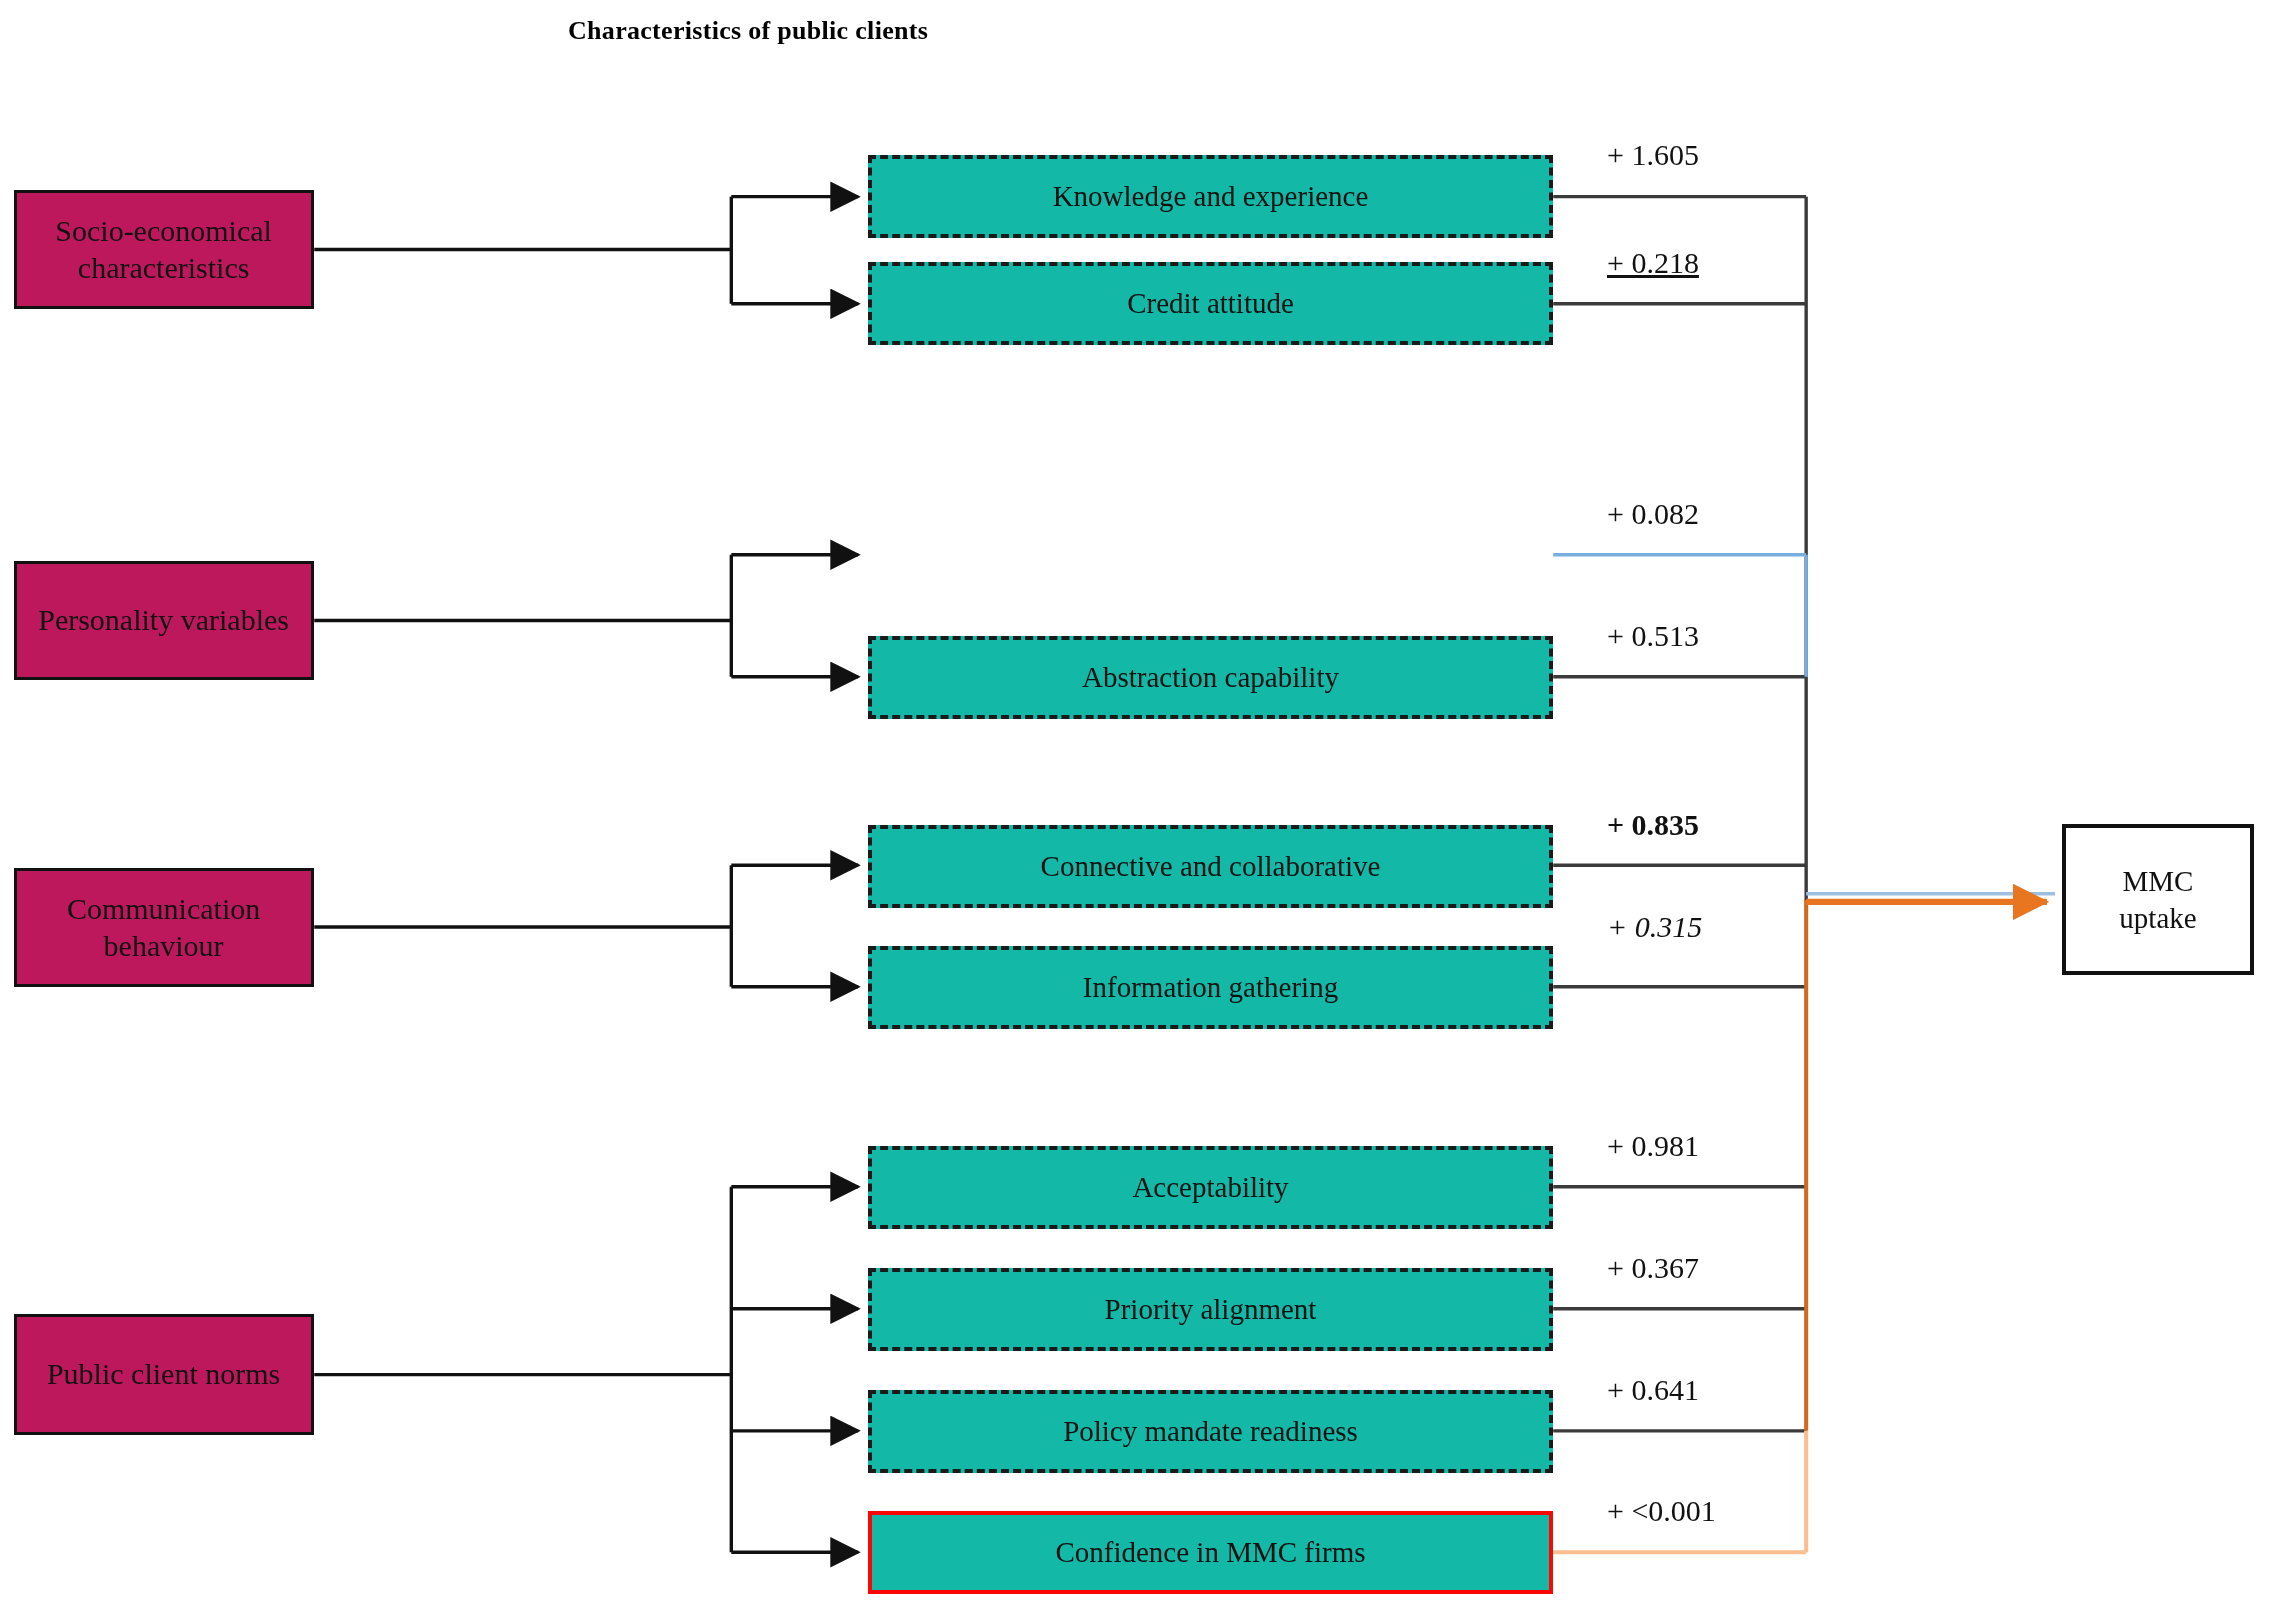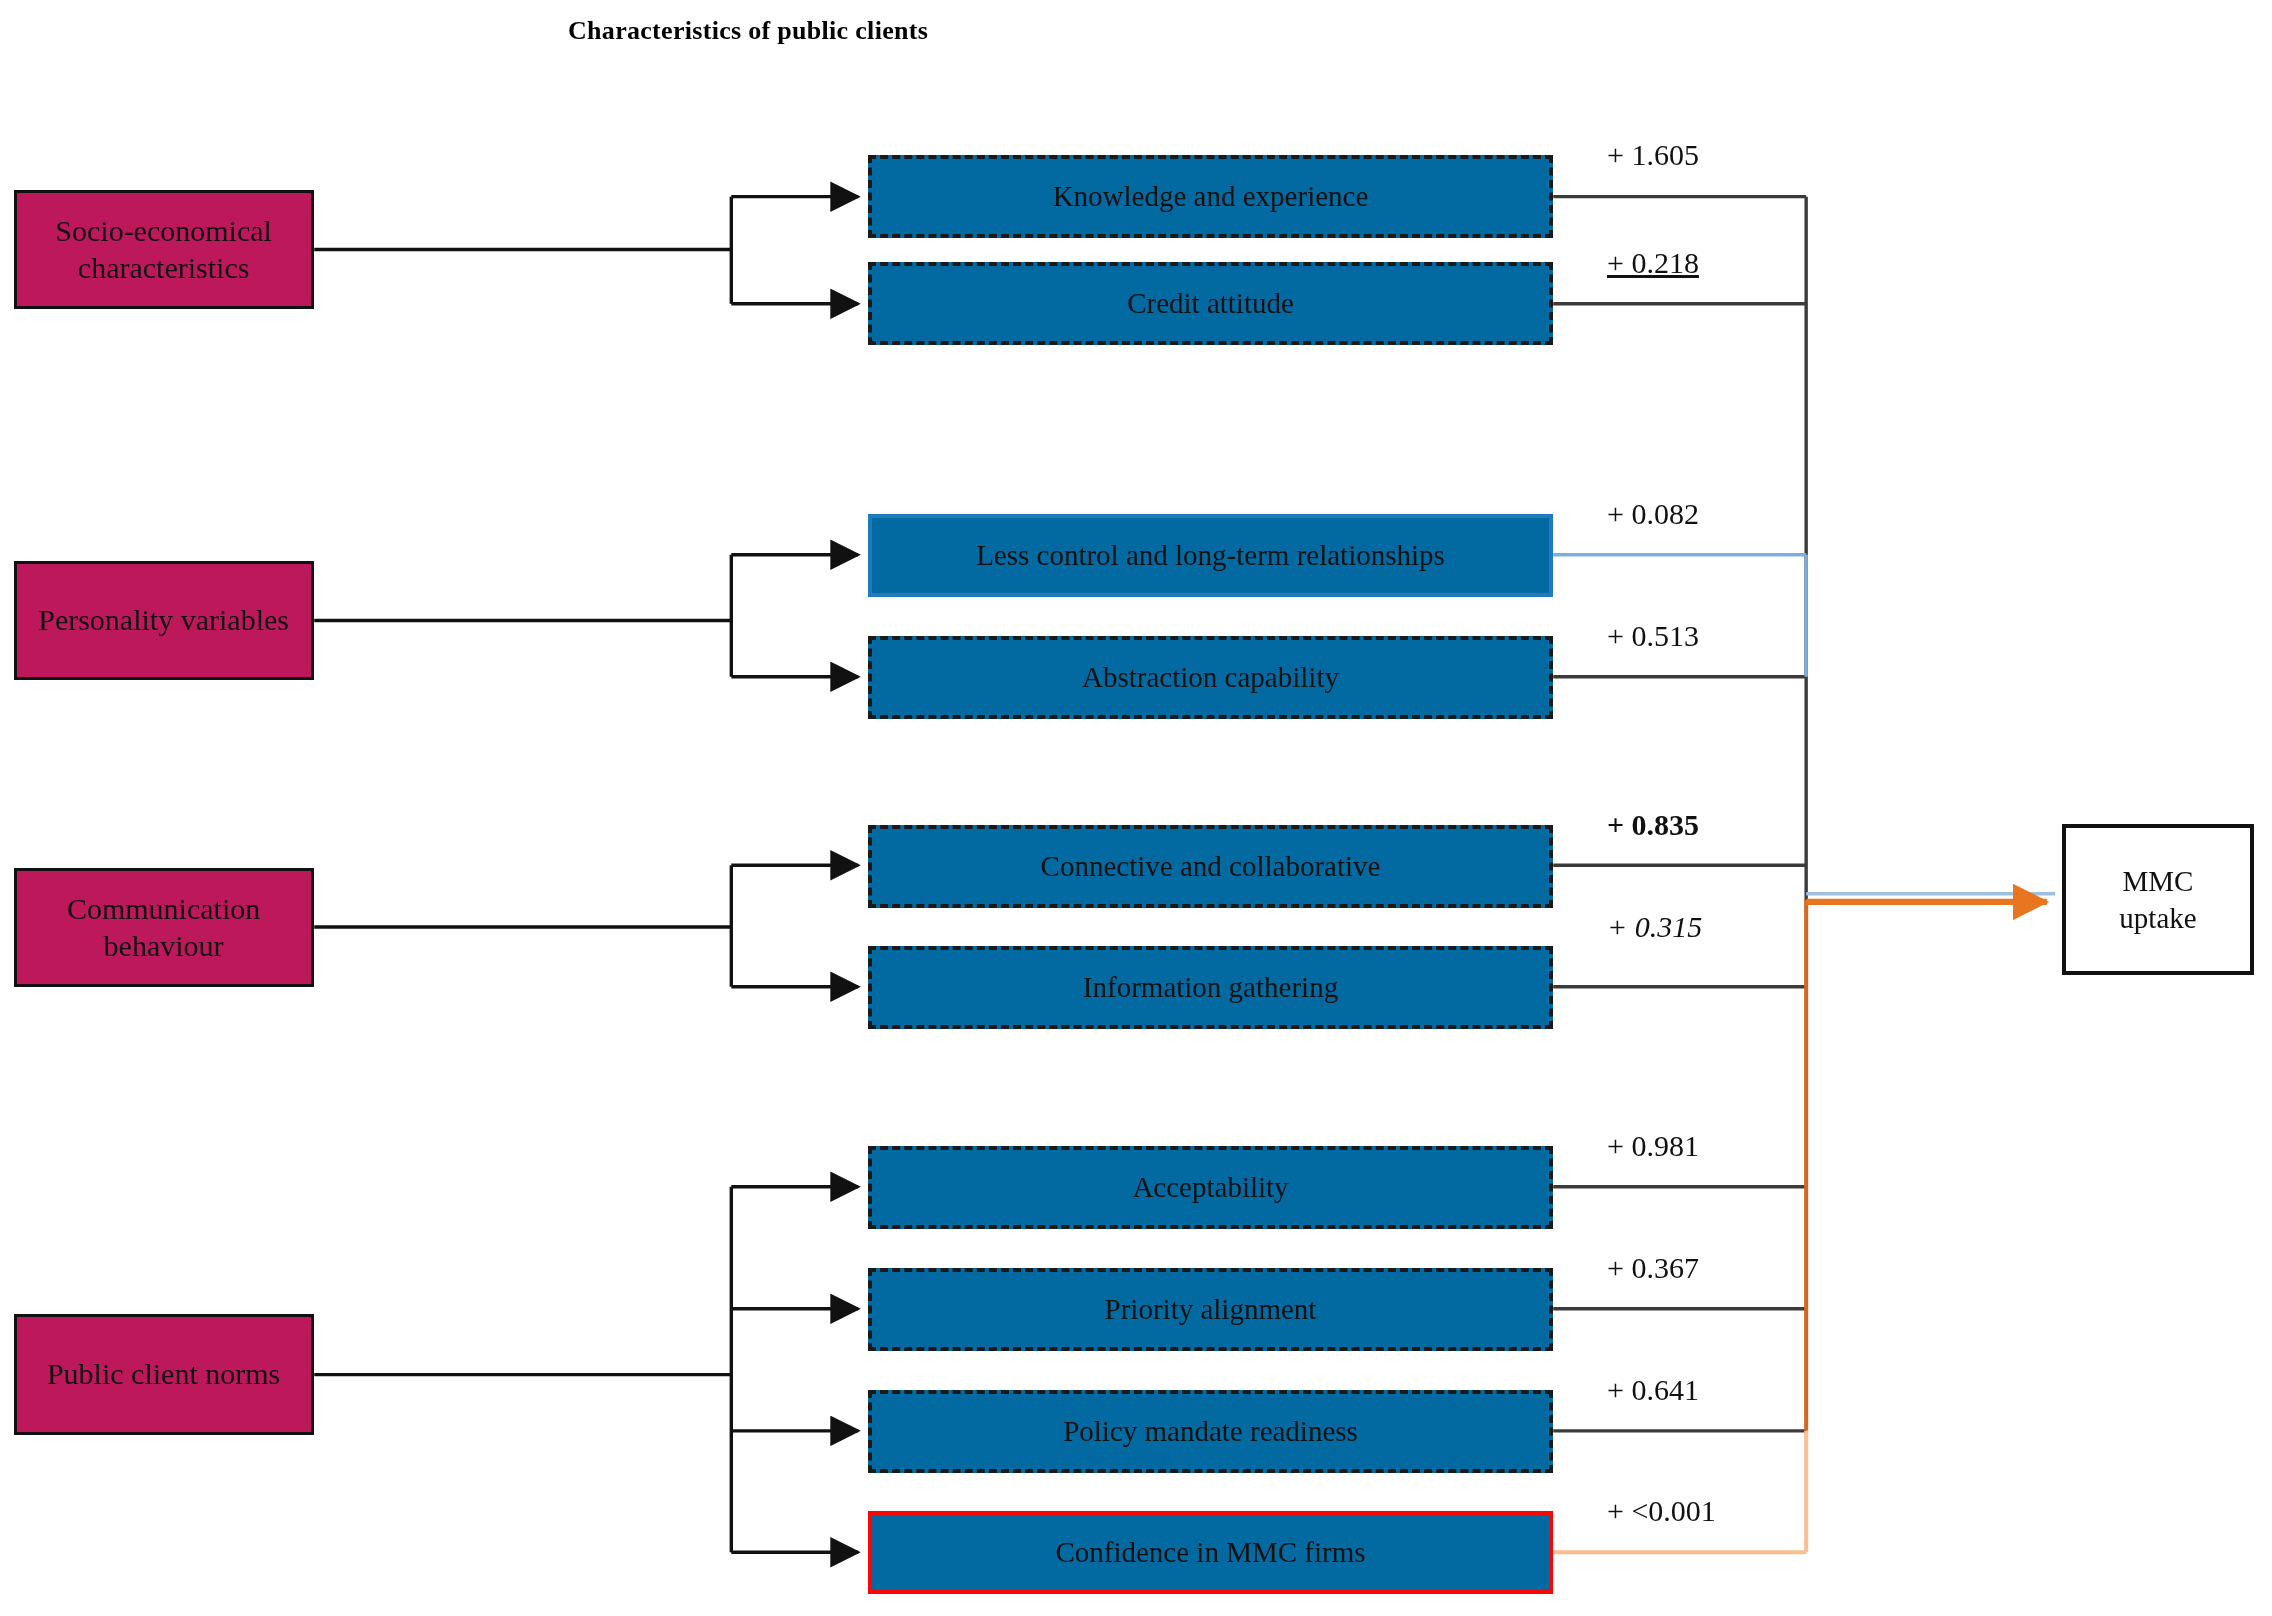--- a/index.html
+++ b/index.html
@@ -1,21 +1,21 @@
 <!DOCTYPE html>
 <html style="font-size:11px"><head>
 <meta charset="utf-8">
 <style>
   html,body{margin:0;padding:0;background:#fff;}
   body{font-family:"Liberation Serif","DejaVu Serif",serif;}
   #stage{position:relative;width:2273px;height:1616px;background:#fff;overflow:hidden;}
   #wires{position:absolute;left:0;top:0;width:2273px;height:1616px;}
   .ttl{position:absolute;font-weight:bold;font-size:26px;letter-spacing:0.3px;white-space:nowrap;color:#000;}
   .gbox{position:absolute;border:3.4px solid #111;background:#be185d;display:flex;align-items:center;justify-content:center;text-align:center;font-size:30px;line-height:1.22;color:#111;box-sizing:border-box;}
-  .dbox{position:absolute;border:4.7px dashed #1a1a1a;background:#0369a1;display:flex;align-items:center;justify-content:center;text-align:center;font-size:29px;color:#111;box-sizing:border-box;}
+  .dbox{position:absolute;border:4.7px dashed #1a1a1a;background:#14b8a6;display:flex;align-items:center;justify-content:center;text-align:center;font-size:29px;color:#111;box-sizing:border-box;}
   .dbox.blue{border-style:solid;border-width:4.7px;border-color:#1f7ac0;}
   .dbox.red{border-style:solid;border-width:4.7px;border-color:#fb0505;}
   .mbox{position:absolute;border:4.1px solid #111;background:#fff;display:flex;align-items:center;justify-content:center;text-align:center;font-size:29px;line-height:1.25;color:#111;box-sizing:border-box;}
   .coef{position:absolute;font-size:30px;white-space:nowrap;color:#111;}
 </style>
 </head>
 <body>
 
 <div id="stage">
 
@@ -93,23 +93,20 @@
     <span>Public client norms</span>
   </div>
 
   <div class="dbox" style="left:868px;top:155px;width:685px;height:83px;">
     <span>Knowledge and experience</span>
   </div>
   <div class="dbox" style="left:868px;top:262px;width:685px;height:83px;">
     <span>Credit attitude</span>
   </div>
 
-  <div class="dbox blue" style="left:868px;top:514px;width:685px;height:83px;">
-    <span>Less control and long-term relationships</span>
-  </div>
   <div class="dbox" style="left:868px;top:636px;width:685px;height:83px;">
     <span>Abstraction capability</span>
   </div>
 
   <div class="dbox" style="left:868px;top:825px;width:685px;height:83px;">
     <span>Connective and collaborative</span>
   </div>
   <div class="dbox" style="left:868px;top:946px;width:685px;height:83px;">
     <span>Information gathering</span>
   </div>

